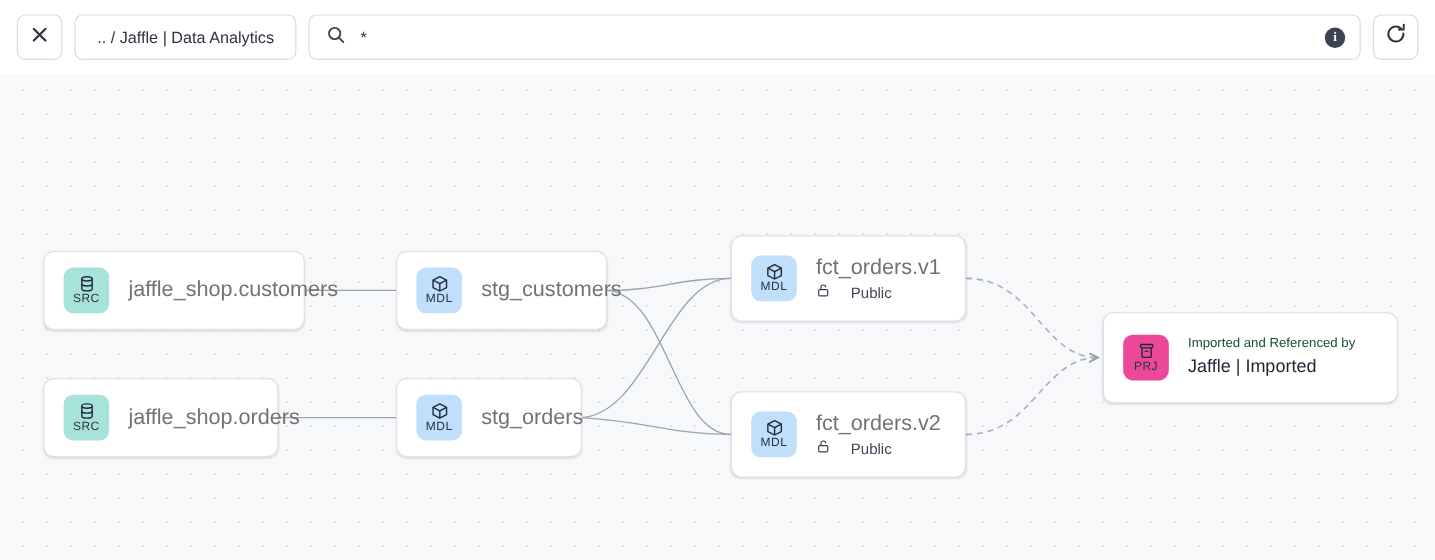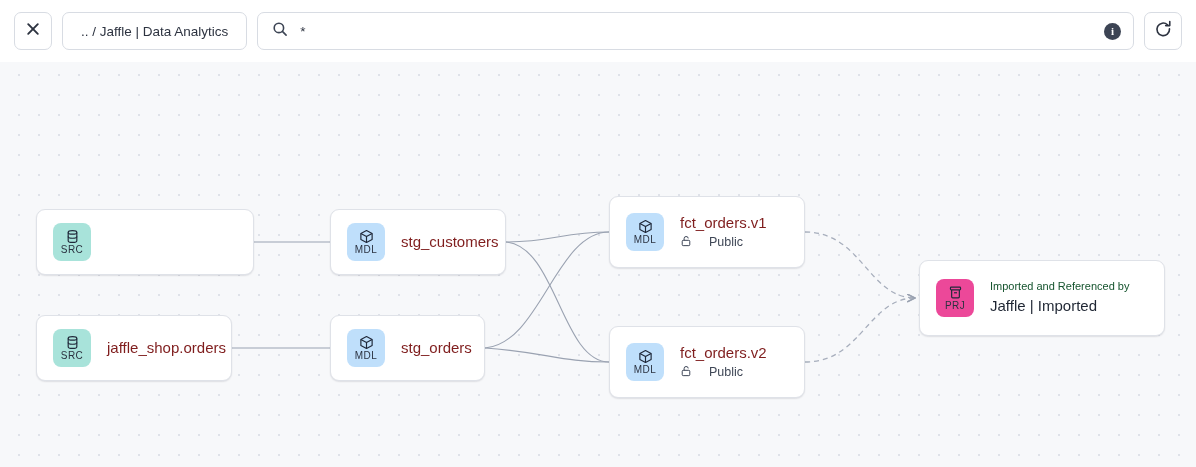--- a/index.html
+++ b/index.html
@@ -155,22 +155,22 @@
     line-height: 1;
     margin-top: 1px;
     font-family: "Liberation Sans", sans-serif;
   }
   .badge-src { background: #a8e3da; }
   .badge-mdl { background: #bfdffb; }
   .badge-prj { background: #ec4899; }
 
   .node-body { display: flex; flex-direction: column; justify-content: center; gap: 3px; min-width: 0; }
   .node-title {
-    font-size: 15px;
-    color: #7f1d1d;
+    font-size: 18px;
+    color: #737373;
     white-space: nowrap;
     line-height: 1.2;
   }
   .node-sub {
     display: flex;
     align-items: center;
     gap: 17px;
     font-size: 12.5px;
     color: #404857;
     line-height: 1.2;
@@ -257,20 +257,23 @@
     <div class="node" style="left:36px; top:147px; width:218px; height:66px;">
       <div class="badge badge-src">
         <span>
           <svg width="15" height="15" viewBox="0 0 16 16" fill="none" stroke="#20293a" stroke-width="1.25">
             <ellipse cx="8" cy="3.6" rx="4.6" ry="1.9"></ellipse>
             <path d="M3.4,3.6 V12.4 C3.4,13.4 5.5,14.3 8,14.3 C10.5,14.3 12.6,13.4 12.6,12.4 V3.6"></path>
             <path d="M3.4,8 C3.4,9 5.5,9.9 8,9.9 C10.5,9.9 12.6,9 12.6,8"></path>
           </svg>
         </span>
         <span class="badge-text">SRC</span>
+      </div>
+      <div class="node-body">
+        <div class="node-title">jaffle_shop.customers</div>
       </div>
     </div>
 
     <div class="node" style="left:36px; top:253px; width:196px; height:66px;">
       <div class="badge badge-src">
         <span>
           <svg width="15" height="15" viewBox="0 0 16 16" fill="none" stroke="#20293a" stroke-width="1.25">
             <ellipse cx="8" cy="3.6" rx="4.6" ry="1.9"></ellipse>
             <path d="M3.4,3.6 V12.4 C3.4,13.4 5.5,14.3 8,14.3 C10.5,14.3 12.6,13.4 12.6,12.4 V3.6"></path>
             <path d="M3.4,8 C3.4,9 5.5,9.9 8,9.9 C10.5,9.9 12.6,9 12.6,8"></path>

